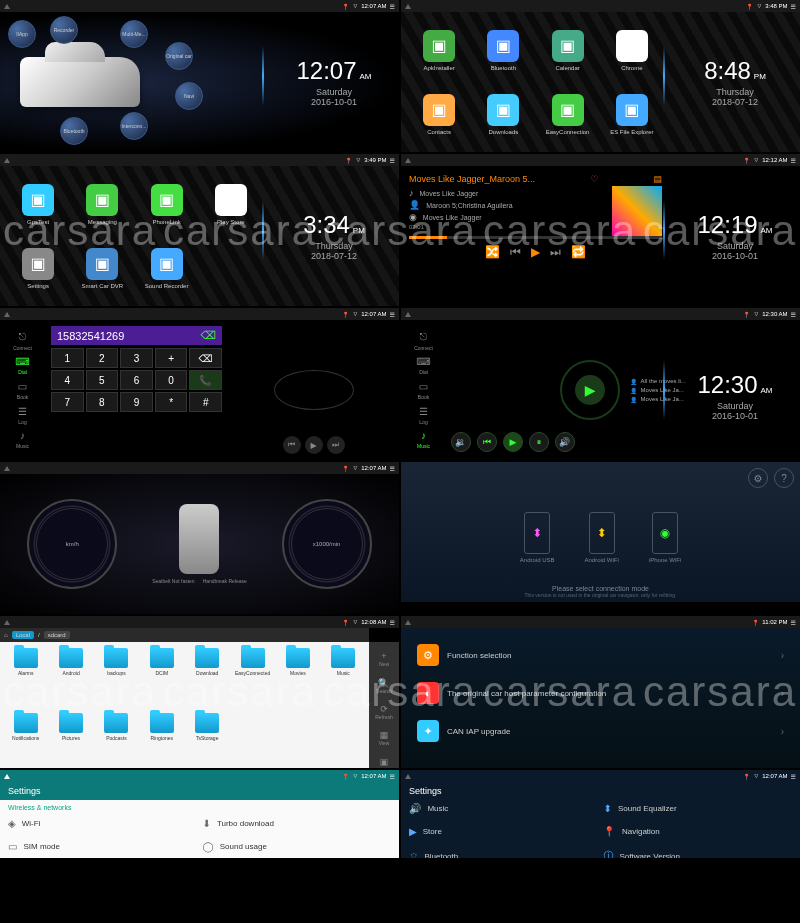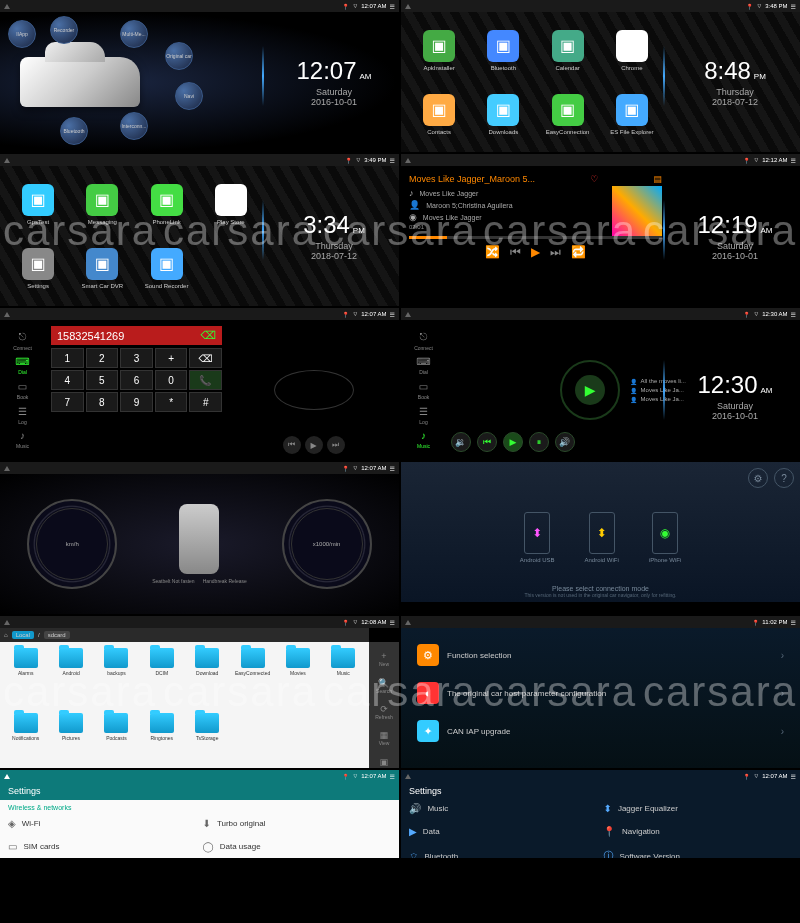--- a/index.html
+++ b/index.html
@@ -25,21 +25,21 @@
 .app{display:flex;flex-direction:column;align-items:center;justify-content:center;gap:3px}
 .app-ico{width:32px;height:32px;border-radius:6px;display:flex;align-items:center;justify-content:center;font-size:16px;color:#fff}
 .app-lbl{font-size:6px;color:#ccc;text-align:center}
 .hex-bg{background:repeating-linear-gradient(60deg,#0a0a0a 0 8px,#151515 8px 16px)}
 .phone{height:140px;display:flex;background:#000}
 .phone-tabs{width:45px;display:flex;flex-direction:column;justify-content:space-around;padding:8px 0}
 .ptab{display:flex;flex-direction:column;align-items:center;font-size:5px;color:#888;gap:2px}
 .ptab .ico{font-size:10px}
 .ptab.active{color:#3f3}
 .dialpad{flex:1;padding:6px}
-.dial-num{font-size:11px;color:#fff;background:#b91c1c;padding:3px 6px;margin-bottom:3px;display:flex;justify-content:space-between;align-items:center}
+.dial-num{font-size:11px;color:#fff;background:#4c1d95;padding:3px 6px;margin-bottom:3px;display:flex;justify-content:space-between;align-items:center}
 .dial-grid{display:grid;grid-template-columns:repeat(5,1fr);gap:2px}
 .dkey{background:#1a1a1a;color:#fff;height:20px;display:flex;align-items:center;justify-content:center;font-size:10px;border:1px solid #333}
 .dkey.g{background:#1a3a1a;color:#3f3}
 .music-vis{flex:1;display:flex;align-items:center;justify-content:center;position:relative}
 .wave{width:80px;height:40px;border:1px solid #333;border-radius:50%;position:relative}
 .music-btn{position:absolute;bottom:6px;display:flex;gap:4px}
 .mbtn{width:18px;height:18px;border-radius:50%;background:#222;color:#888;display:flex;align-items:center;justify-content:center;font-size:8px}
 .dash{height:140px;background:radial-gradient(ellipse at center,#1a1a2a,#000);display:flex;align-items:center;justify-content:space-around;padding:10px}
 .gauge{width:90px;height:90px;border-radius:50%;background:radial-gradient(circle,#0a0a1a 60%,#2a2a3a 62%,#0a0a1a 64%);border:2px solid #444;position:relative;display:flex;align-items:center;justify-content:center}
 .gauge::before{content:'';position:absolute;width:70px;height:70px;border-radius:50%;border:1px solid #333}
@@ -625,29 +625,29 @@
       </div>
 <div class="settings-top">Settings</div>
 <div class="set-sec">Wireless &amp; networks</div>
 <div class="set-grid" id="set11">
         <div class="set-item">
           <span class="set-ico">◈</span>
           <span>Wi-Fi</span>
         </div>
         <div class="set-item">
           <span class="set-ico">⬇</span>
-          <span>Turbo original</span>
+          <span>Turbo download</span>
         </div>
         <div class="set-item">
           <span class="set-ico">▭</span>
-          <span>SIM cards</span>
+          <span>SIM mode</span>
         </div>
         <div class="set-item">
           <span class="set-ico">◯</span>
-          <span>Data usage</span>
+          <span>Sound usage</span>
         </div>
       </div>
 </div>
 
 <div class="cell set2">
 <div class="statusbar" style="background:#0a1a2a">
         <span class="left">
           <span class="tri"></span>
         </span>
         <span>📍</span>
@@ -656,25 +656,25 @@
         <span>☰</span>
       </div>
 <div class="settings-top">Settings</div>
 <div class="set-grid" id="set12">
         <div class="set-item">
           <span class="set-ico">🔊</span>
           <span>Music</span>
         </div>
         <div class="set-item">
           <span class="set-ico">⬍</span>
-          <span>Jagger Equalizer</span>
+          <span>Sound Equalizer</span>
         </div>
         <div class="set-item">
           <span class="set-ico">▶</span>
-          <span>Data</span>
+          <span>Store</span>
         </div>
         <div class="set-item">
           <span class="set-ico">📍</span>
           <span>Navigation</span>
         </div>
         <div class="set-item">
           <span class="set-ico">⌔</span>
           <span>Bluetooth</span>
         </div>
         <div class="set-item">

